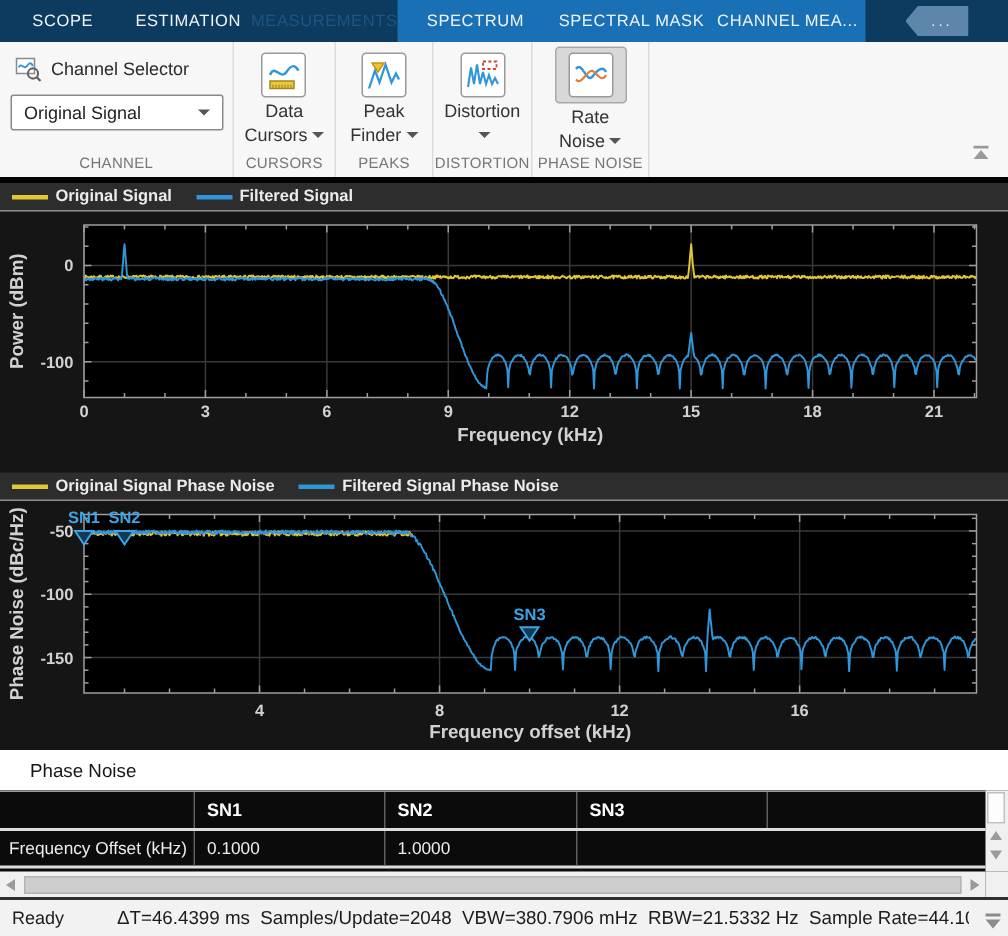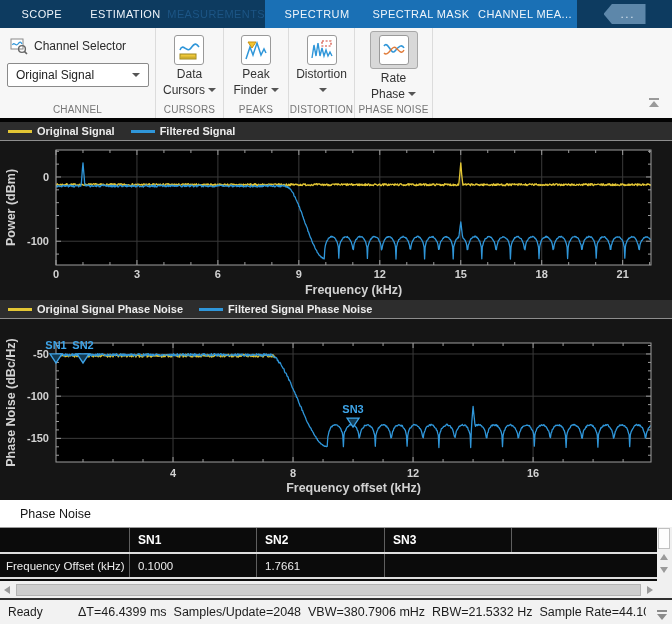--- a/index.html
+++ b/index.html
@@ -40,21 +40,21 @@
   .icwrap-sel{background:#d8d8d8;border:1px solid #a8a8a8;border-radius:3px;padding:3px 8px;margin-top:-4px;}
   .rbtn-line{font-size:12px;color:#333;line-height:14px;text-align:center;margin-top:2px;white-space:nowrap;}
   .collapse-icon{position:absolute;right:10px;bottom:6px;}
 
   
   .blackstrip{position:absolute;top:118px;left:0;width:672px;height:4px;background:#030303;}
   .content-bg{position:absolute;top:122px;left:0;width:672px;height:378px;background:#151515;}
   .legend{position:absolute;left:0;width:672px;height:19px;background:#2d2d2d;
         border-bottom:1px solid #8e8e8e;display:flex;align-items:center;gap:16px;
         padding-left:8px;box-sizing:border-box;}
-  .legend1{top:122px;} .legend2{top:300px;text-align:right;}
+  .legend1{top:122px;} .legend2{top:315px;text-align:right;}
   .leg-item{display:flex;align-items:center;gap:5px;}
   .leg-line{width:24px;height:3px;}
   .leg-text{font-size:11px;font-weight:bold;color:#ececec;white-space:nowrap;}
   svg.plot{position:absolute;left:0;display:block;}
   #plot0{top:141px;} #plot1{top:334px;}
 
   
   .panel-title{position:absolute;top:500px;left:0;width:672px;height:27px;background:#fff;
         display:flex;align-items:center;padding-left:20px;box-sizing:border-box;
         font-size:12.5px;color:#151515;}
@@ -177,21 +177,21 @@
       <div class="rbtn">
         <div class="icwrap-sel">
           <div class="icbox">
             <svg width="24" height="24" viewBox="0 0 24 24">
               <path d="M2,8 C6,2 9,18 13,13 S20,6 22,10" fill="none" stroke="#2f96d9" stroke-width="1.6"></path>
               <path d="M2,15 C6,20 10,6 14,10 S20,16 22,12" fill="none" stroke="#e07b39" stroke-width="1.4"></path>
             </svg>
           </div>
         </div>
         <div class="rbtn-line">Rate</div>
-        <div class="rbtn-line"><span>Phase</span><span class="caret"></span></div>
+        <div class="rbtn-line"><span>Noise</span><span class="caret"></span></div>
       </div>
       <div class="rsec-label">PHASE NOISE</div>
     </div>
 
     <div class="rsec sec-rest">
       <div class="collapse-icon">
         <svg width="16" height="10" viewBox="0 0 16 10">
           <rect x="3" y="0" width="10" height="2" fill="#9a9a9a"></rect>
           <polygon points="8,3 13,9 3,9" fill="#9a9a9a"></polygon>
         </svg>
@@ -436,21 +436,21 @@
     <div class="t-head">
       <div class="cell c0"></div>
       <div class="cell c1">SN1</div>
       <div class="cell c2">SN2</div>
       <div class="cell c3">SN3</div>
       <div class="cell c4"></div>
     </div>
     <div class="t-row">
       <div class="cell c0">Frequency Offset (kHz)</div>
       <div class="cell c1">0.1000</div>
-      <div class="cell c2">1.7661</div>
+      <div class="cell c2">1.0000</div>
       <div class="cell c4"></div>
     </div>
   </div>
 
   <div class="vscroll">
     <div class="vthumb"></div>
     <div class="varr up"></div>
     <div class="varr down"></div>
   </div>
   <div class="hscroll">

